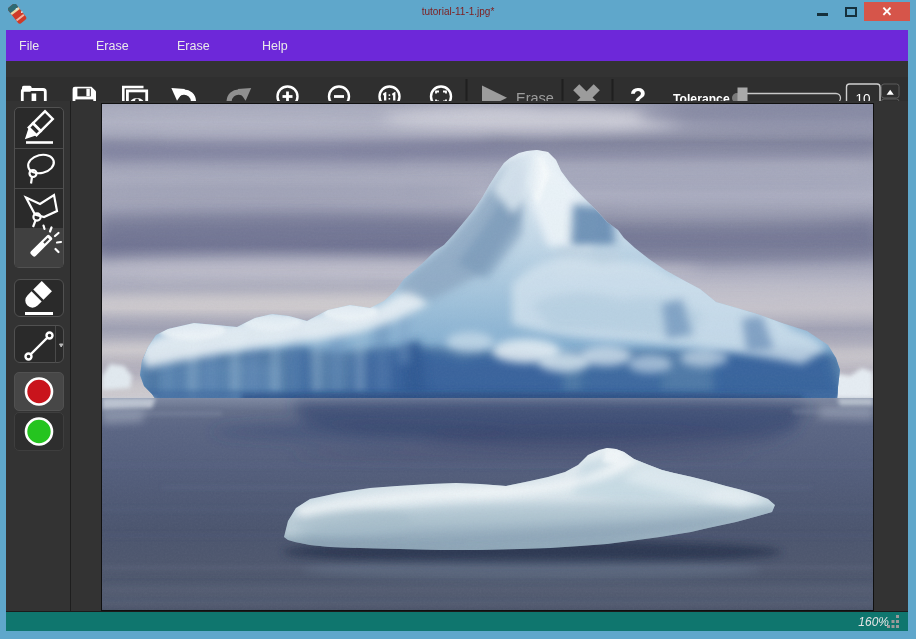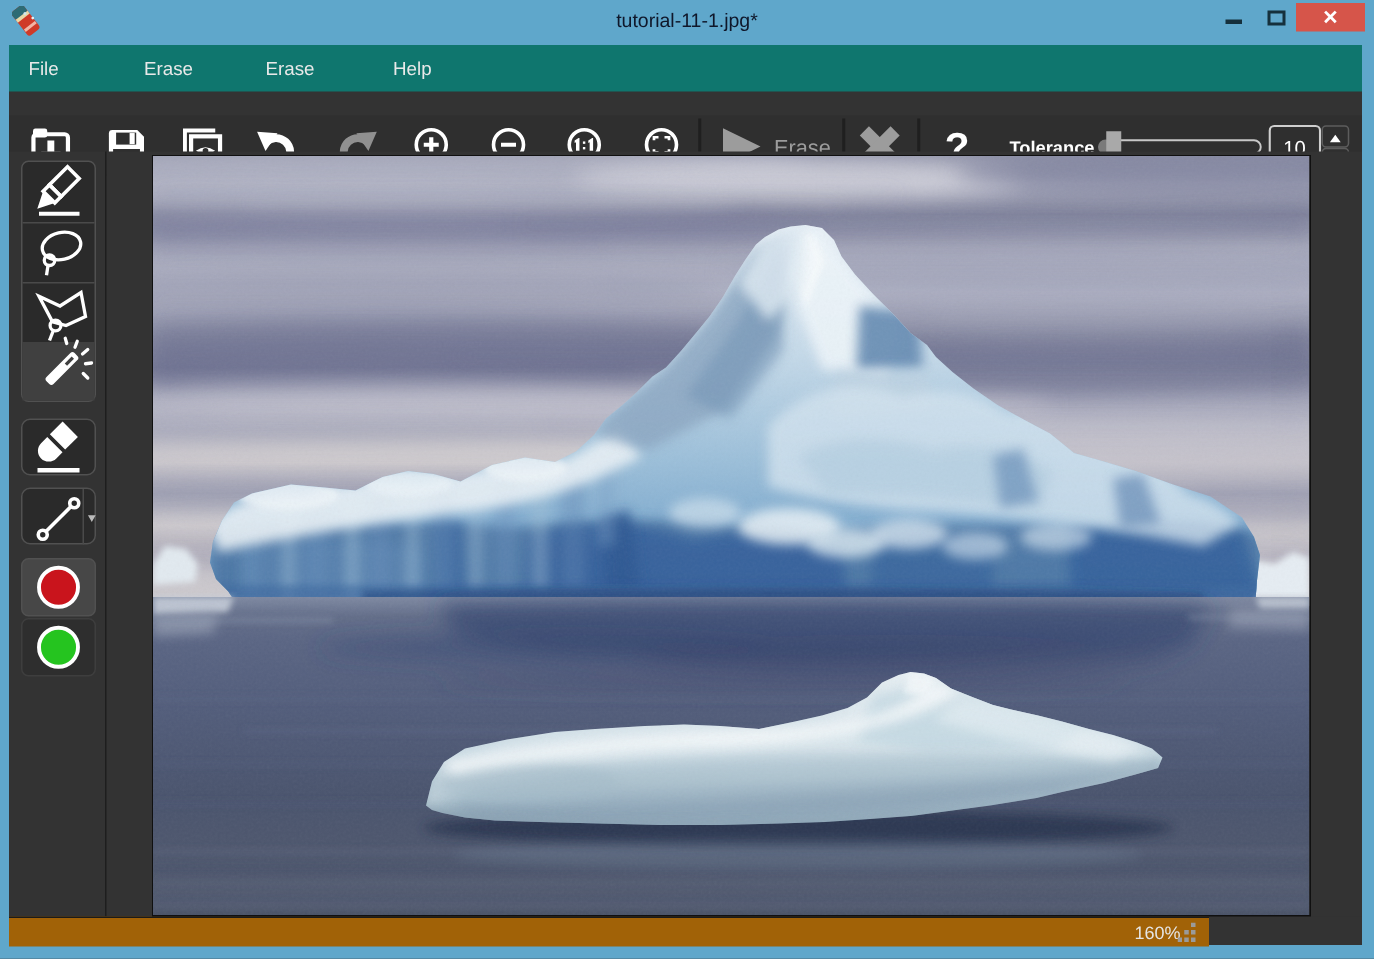--- a/index.html
+++ b/index.html
@@ -1,27 +1,27 @@
 <!DOCTYPE html>
 <html><head>
 <meta charset="utf-8">
 <style>
 html,body{margin:0;padding:0;width:916px;height:639px;overflow:hidden;background:#5fa7cb;font-family:"Liberation Sans",sans-serif;}
 .abs{position:absolute;}
 #titlebar{left:0;top:0;width:916px;height:30px;background:#5fa7cb;}
-#title{left:0;top:6px;width:916px;text-align:center;font-size:13px;color:#0f172a;}
+#title{left:0;top:6px;width:916px;text-align:center;font-size:10px;color:#7f1d1d;}
 #btnmin{left:817px;top:13px;width:11px;height:3px;background:#15303c;}
 #btnmax{left:845px;top:7px;width:8px;height:6px;border:2px solid #15303c;}
 #btnclose{left:864px;top:2px;width:46px;height:19px;background:#d6554a;color:#fff;text-align:center;font-size:13px;font-weight:bold;line-height:19px;}
 #appbg{left:6px;top:30px;width:902px;height:600px;background:#333333;}
-#menubar{left:6px;top:30px;width:902px;height:31px;background:#0f766e;color:#e9e9e9;font-size:12.5px;}
+#menubar{left:6px;top:30px;width:902px;height:31px;background:#6d28d9;color:#e9e9e9;font-size:12.5px;}
 .mi{position:absolute;top:9px;}
 #toolbar{left:6px;top:61px;width:902px;height:39px;background:#2f2f2f;border-bottom:1px solid #232323;margin-top:16px;}
 #leftpanel{left:6px;top:101px;width:64px;height:510px;background:#333333;border-right:1px solid #1e1e1e;}
-#statusbar{left:6px;top:611px;width:800px;height:19px;background:#a16207;border-top:1px solid #1b1b1b;color:#e5e5e5;font-size:12px;}
+#statusbar{left:6px;top:611px;width:902px;height:19px;background:#0f766e;border-top:1px solid #1b1b1b;color:#e5e5e5;font-size:12px;font-style:italic;}
 #zoomtxt{position:absolute;right:19px;top:3px;}
 #canvasarea{left:71px;top:101px;width:837px;height:510px;background:#333333;}
 #photo{left:102px;top:104px;width:771px;height:506px;outline:1px solid #101010;}
 
 .tb{position:absolute;left:8px;width:50px;box-sizing:border-box;}
 #grp1{top:6px;height:161px;border:1px solid #515151;border-radius:5px;background:#2a2a2a;}
 .row{position:absolute;left:0;width:48px;height:40px;border-bottom:1px solid #4a4a4a;}
 #grp1 .row:last-child{border-bottom:none;}
 #rowwand{background:#404040;}
 .btn{border:1px solid #515151;border-radius:6px;background:#2a2a2a;}

